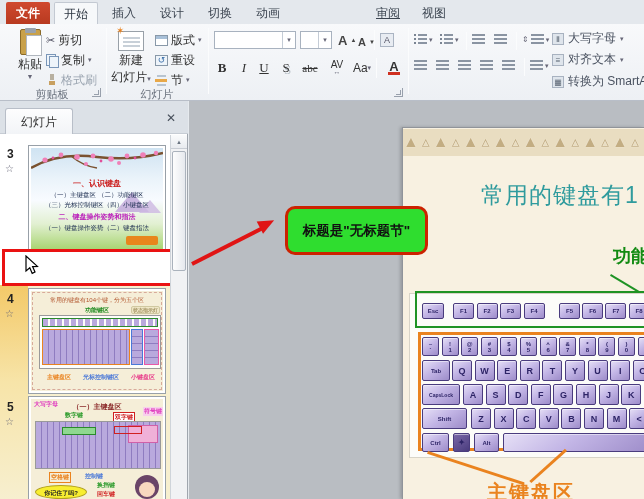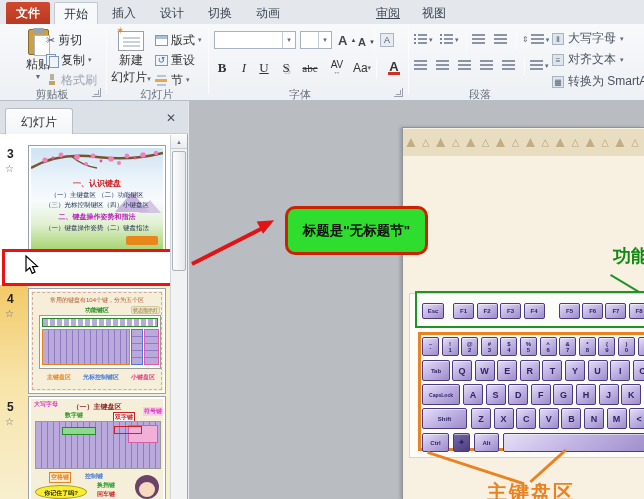--- a/index.html
+++ b/index.html
@@ -13,21 +13,21 @@
 
 #ribbon{position:absolute;left:0;top:24px;width:644px;height:77px;background:linear-gradient(#f8f9fb,#edf0f4);border-bottom:1px solid #b8bec8;}
 .gsep{position:absolute;top:4px;width:1px;height:66px;background:#d2d7de;border-right:1px solid #fbfcfd;}
 .glabel{position:absolute;top:63px;font-size:11px;color:#68707c;text-align:center;}
 .launcher{position:absolute;top:64px;width:9px;height:9px;border-right:1px solid #98a0ac;border-bottom:1px solid #98a0ac;}
 .launcher:before{content:"";position:absolute;right:1px;bottom:1px;width:4px;height:4px;border-right:1px solid #98a0ac;border-bottom:1px solid #98a0ac;}
 .btn-lbl{font-size:12px;color:#333;}
 .small-item{position:absolute;height:18px;display:flex;align-items:center;gap:3px;font-size:12px;color:#333;}
 .dd{font-size:7px;color:#667;}
 
-#paste{position:absolute;left:20px;top:4px;width:36px;height:58px;}
+#paste{position:absolute;left:12px;top:4px;width:36px;height:58px;}
 .clipicon{position:relative;width:21px;height:26px;margin:1px auto 1px;background:#c9a14a;border:1px solid #8a6a28;border-radius:2px;}
 .clipicon:before{content:"";position:absolute;left:4px;top:-2px;width:11px;height:5px;background:#9aa2ac;border-radius:1px;}
 .clipicon:after{content:"";position:absolute;left:5px;top:5px;width:14px;height:19px;background:#fff;border:1px solid #b0b6be;}
 #paste .btn-lbl{text-align:center;width:36px;}
 #paste .dd{display:block;text-align:center;}
 
 .ic-copy{position:relative;width:12px;height:12px;}
 .ic-copy:before,.ic-copy:after{content:"";position:absolute;width:8px;height:10px;background:#eef4fa;border:1px solid #7a96b8;}
 .ic-copy:before{left:0;top:0;}
 .ic-copy:after{left:3px;top:2px;}
@@ -200,21 +200,20 @@
       </div>
     <div class="fbtn" style="left:350px;width:24px;font-size:12px;">
         <span>Aa</span>
         <span class="dd">▾</span>
       </div>
     <div class="gsep" style="left:376px;top:34px;height:20px;"></div>
     <div class="fbtn" style="left:382px;width:24px;font-size:13px;font-weight:bold;flex-direction:column;line-height:11px;">
         <span>A</span>
         <span style="display:block;width:12px;height:3px;background:#d03020;"></span>
       </div>
-    <div class="glabel" style="left:250px;width:100px;">字体</div>
     <div class="launcher" style="left:394px;"></div>
     <div class="gsep" style="left:408px;"></div>
 
     <div class="pbtn" style="left:414px;top:10px;">
         <span class="bars dots">
           <i></i>
           <i></i>
           <i></i>
         </span>
         <span class="dd">▾</span>
@@ -303,21 +302,20 @@
       </div>
     <div class="rcol-item" style="top:27px;">
         <span class="ric">≡</span>
         <span>对齐文本</span>
         <span class="dd">▾</span>
       </div>
     <div class="rcol-item" style="top:49px;">
         <span class="ric">▦</span>
         <span>转换为 SmartArt</span>
       </div>
-    <div class="glabel" style="left:430px;width:100px;">段落</div>
   </div>
 
   <div id="content">
     <div id="panel">
       <div id="ptabs">
         <div class="ptab sel" style="left:5px;width:68px;">幻灯片</div>
         <div id="pclose">✕</div>
       </div>
       <div id="thumbs">
         <div id="sectionbg"></div>
@@ -414,20 +412,21 @@
 
       <div id="scroll">
         <div id="scrollup">▲</div>
         <div id="scrollthumb"></div>
       </div>
     </div>
 
     <div id="main">
       <div id="slide">
         <div id="band">▲▵▲▵▲▵▲▵▲▵▲▵▲▵▲▵▲▵▲▵▲▵</div>
+        <div id="stitle">常用的键盘有1</div>
         <div id="fnlabel">功能键区</div>
         <div id="fndiag"></div>
         <div id="kbbase"></div>
         <div id="greenrect"></div>
         <div id="orangerect"></div>
         <div id="keys">
             <div class="key" style="left: 19px; top: 175px; width: 22px; height: 16px; font-size: 6px;">Esc</div>
             <div class="key" style="left: 50px; top: 175px; width: 21px; height: 16px; font-size: 6px;">F1</div>
             <div class="key" style="left: 73.5px; top: 175px; width: 21px; height: 16px; font-size: 6px;">F2</div>
             <div class="key" style="left: 97px; top: 175px; width: 21px; height: 16px; font-size: 6px;">F3</div>

